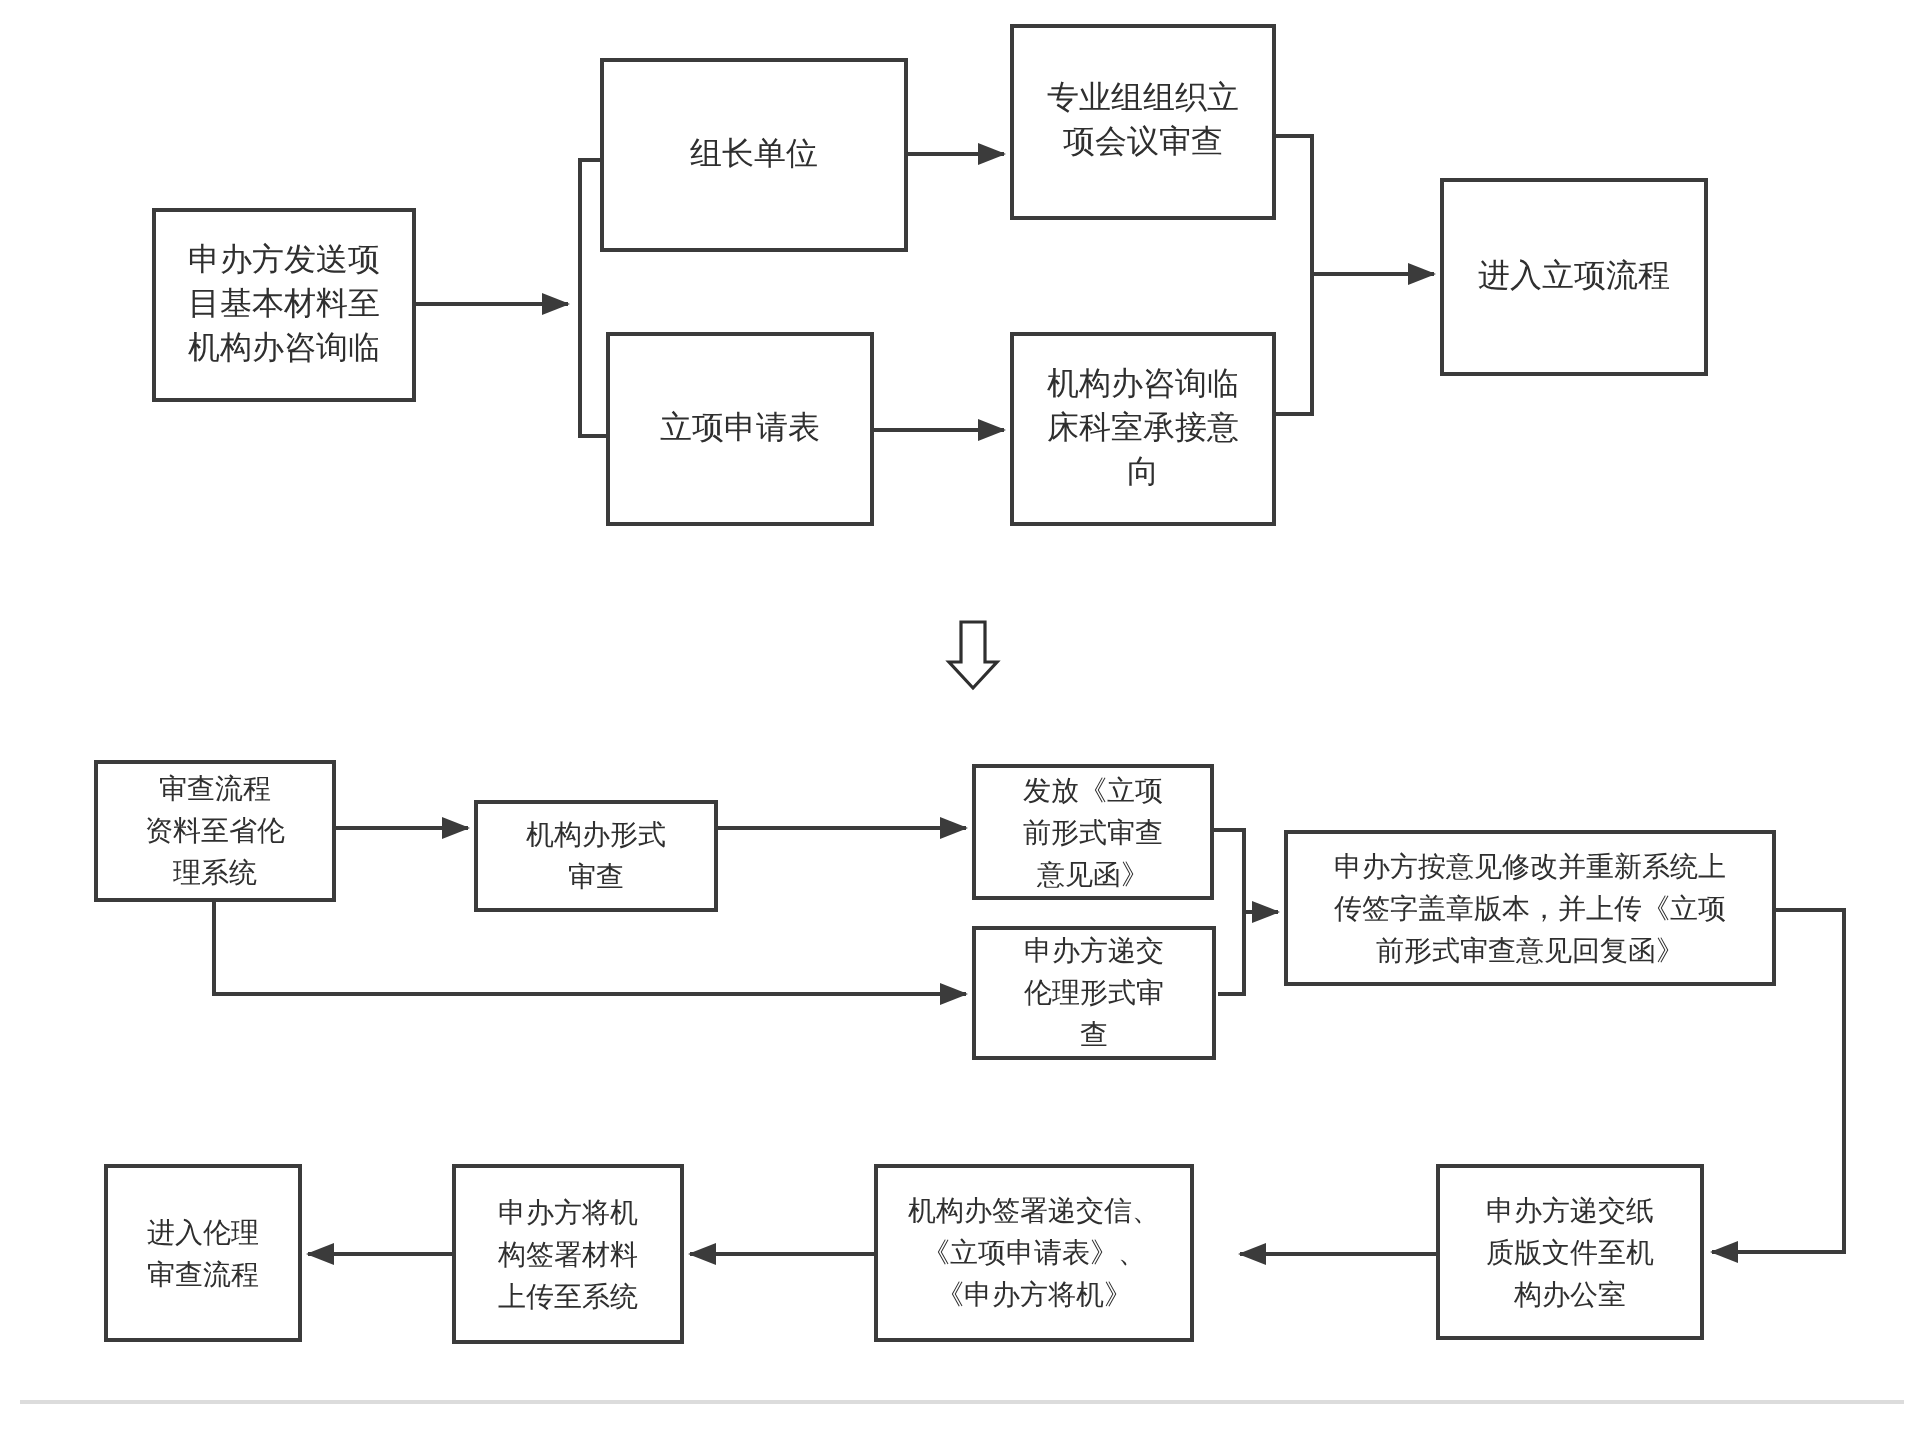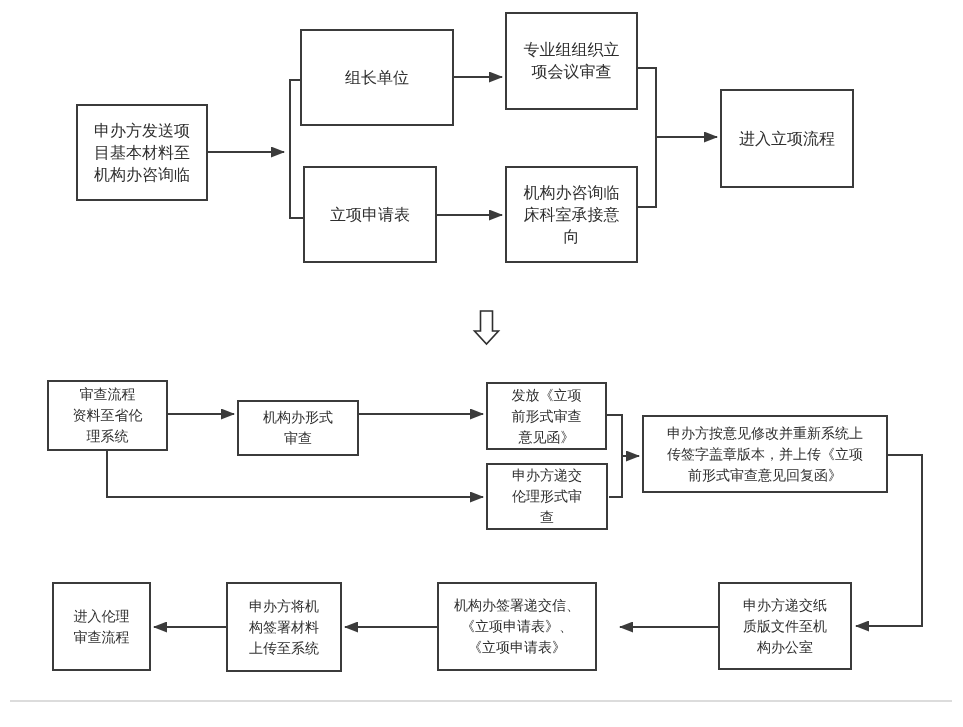--- a/index.html
+++ b/index.html
@@ -126,21 +126,21 @@
 
   <div class="node fs14" style="left:718px;top:582px;width:134px;height:88px">
     <div class="ln">申办方递交纸</div>
     <div class="ln">质版文件至机</div>
     <div class="ln">构办公室</div>
   </div>
 
   <div class="node fs14" style="left:437px;top:582px;width:160px;height:89px">
     <div class="ln">机构办签署递交信、</div>
     <div class="ln">《立项申请表》、</div>
-    <div class="ln">《立项申请表》</div>
+    <div class="ln">《申办方将机》</div>
   </div>
 
   <div class="node fs14" style="left:226px;top:582px;width:116px;height:90px">
     <div class="ln">申办方将机</div>
     <div class="ln">构签署材料</div>
     <div class="ln">上传至系统</div>
   </div>
 
   <div class="node fs14" style="left:52px;top:582px;width:99px;height:89px">
     <div class="ln">进入伦理</div>

